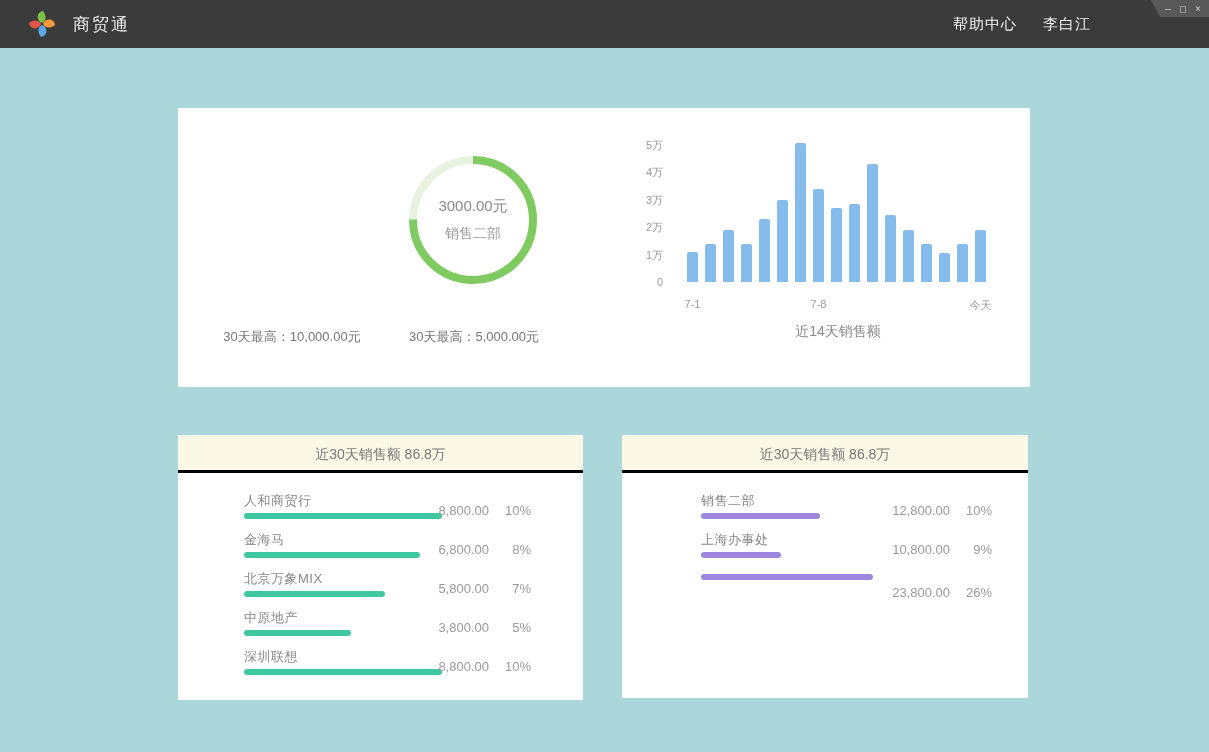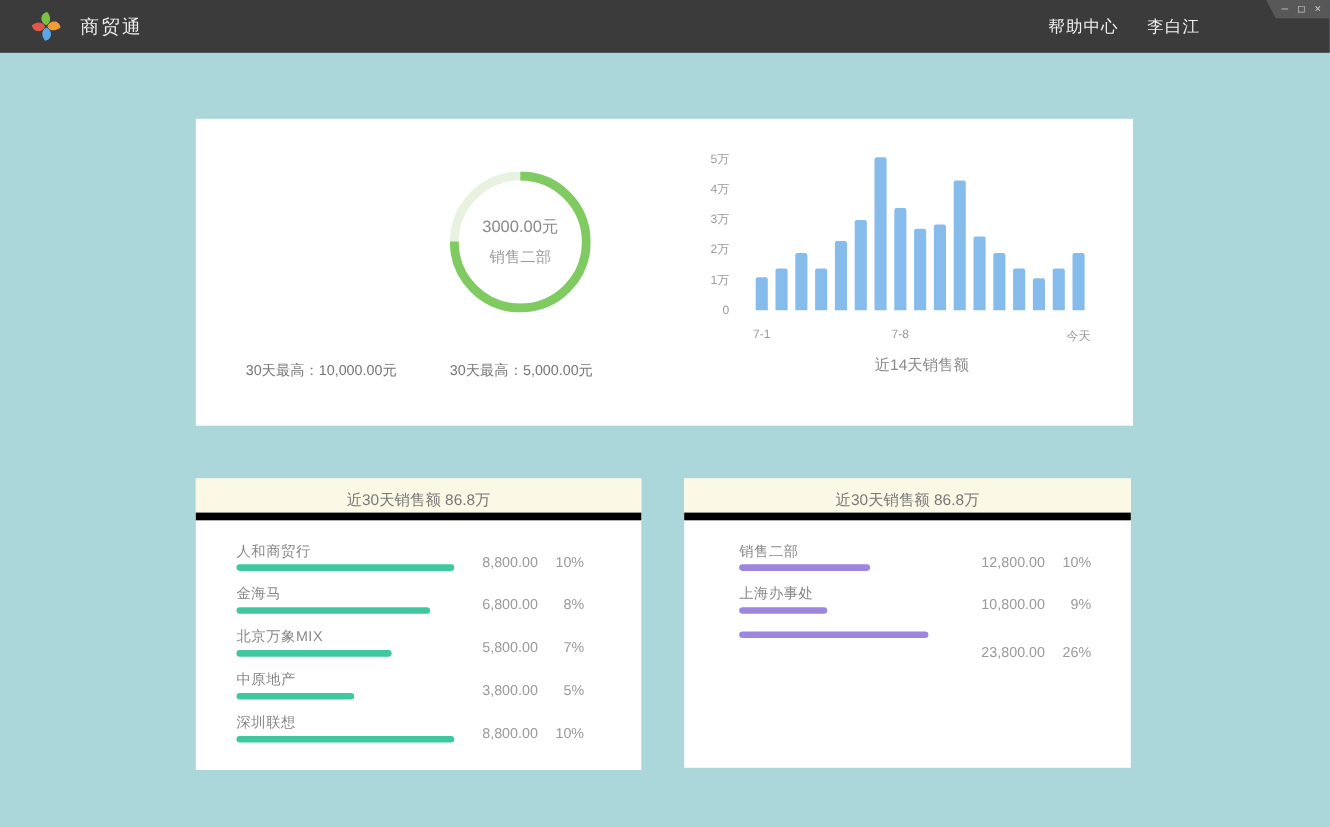--- a/index.html
+++ b/index.html
@@ -47,23 +47,23 @@
   .ytick { position:absolute; left:420px; width:65px; text-align:right; font-size:11px; color:#9B9B9B; height:14px; line-height:14px; }
   .bars { position:absolute; left:509px; bottom:105px; width:302px; height:140px;
     display:flex; align-items:flex-end; gap:7px; }
   .bar { width:11px; border-radius:2px 2px 0 0; }
   .xlabels { position:absolute; left:509px; top:190px; width:302px; height:14px; }
   .xlabels span { position:absolute; transform:translateX(-50%); font-size:11px; color:#9B9B9B; white-space:nowrap; }
   .chart-title { position:absolute; left:505px; top:215px; width:310px; text-align:center; font-size:14px; color:#8A8A8A; }
   
   .rank-card-left  { left:178px; top:435px; width:405px; height:265px; }
   .rank-card-right { left:622px; top:435px; width:406px; height:263px; }
-  .rank-header { height:38px; background:#FBF8E6; border-bottom:7px solid #000000;
+  .rank-header { height:38px; background:#FBF8E6; border-bottom:3px solid #000000;
     text-align:center; line-height:38px; font-size:14px; color:#787878; }
-  .rank-body { padding-top:19px; }
+  .rank-body { padding-top:19px;padding-left:29px; }
   .rank-row { position:relative; height:39px; }
   .rank-card-left  .rank-row { margin-left:37px;  margin-right:52px; }
   .rank-card-right .rank-row { margin-left:50px;  margin-right:36px; }
   .row-label { font-size:13px; color:#878787; height:17px; line-height:17px; letter-spacing:0.5px; }
   .row-bar { height:6px; border-radius:3px; margin-top:4px; }
   .row-value { position:absolute; right:0; top:11px; font-size:13px; color:#9A9A9A; display:flex; }
   .row-pct { width:42px; text-align:right; }
 </style>
 </head>
 <body>

